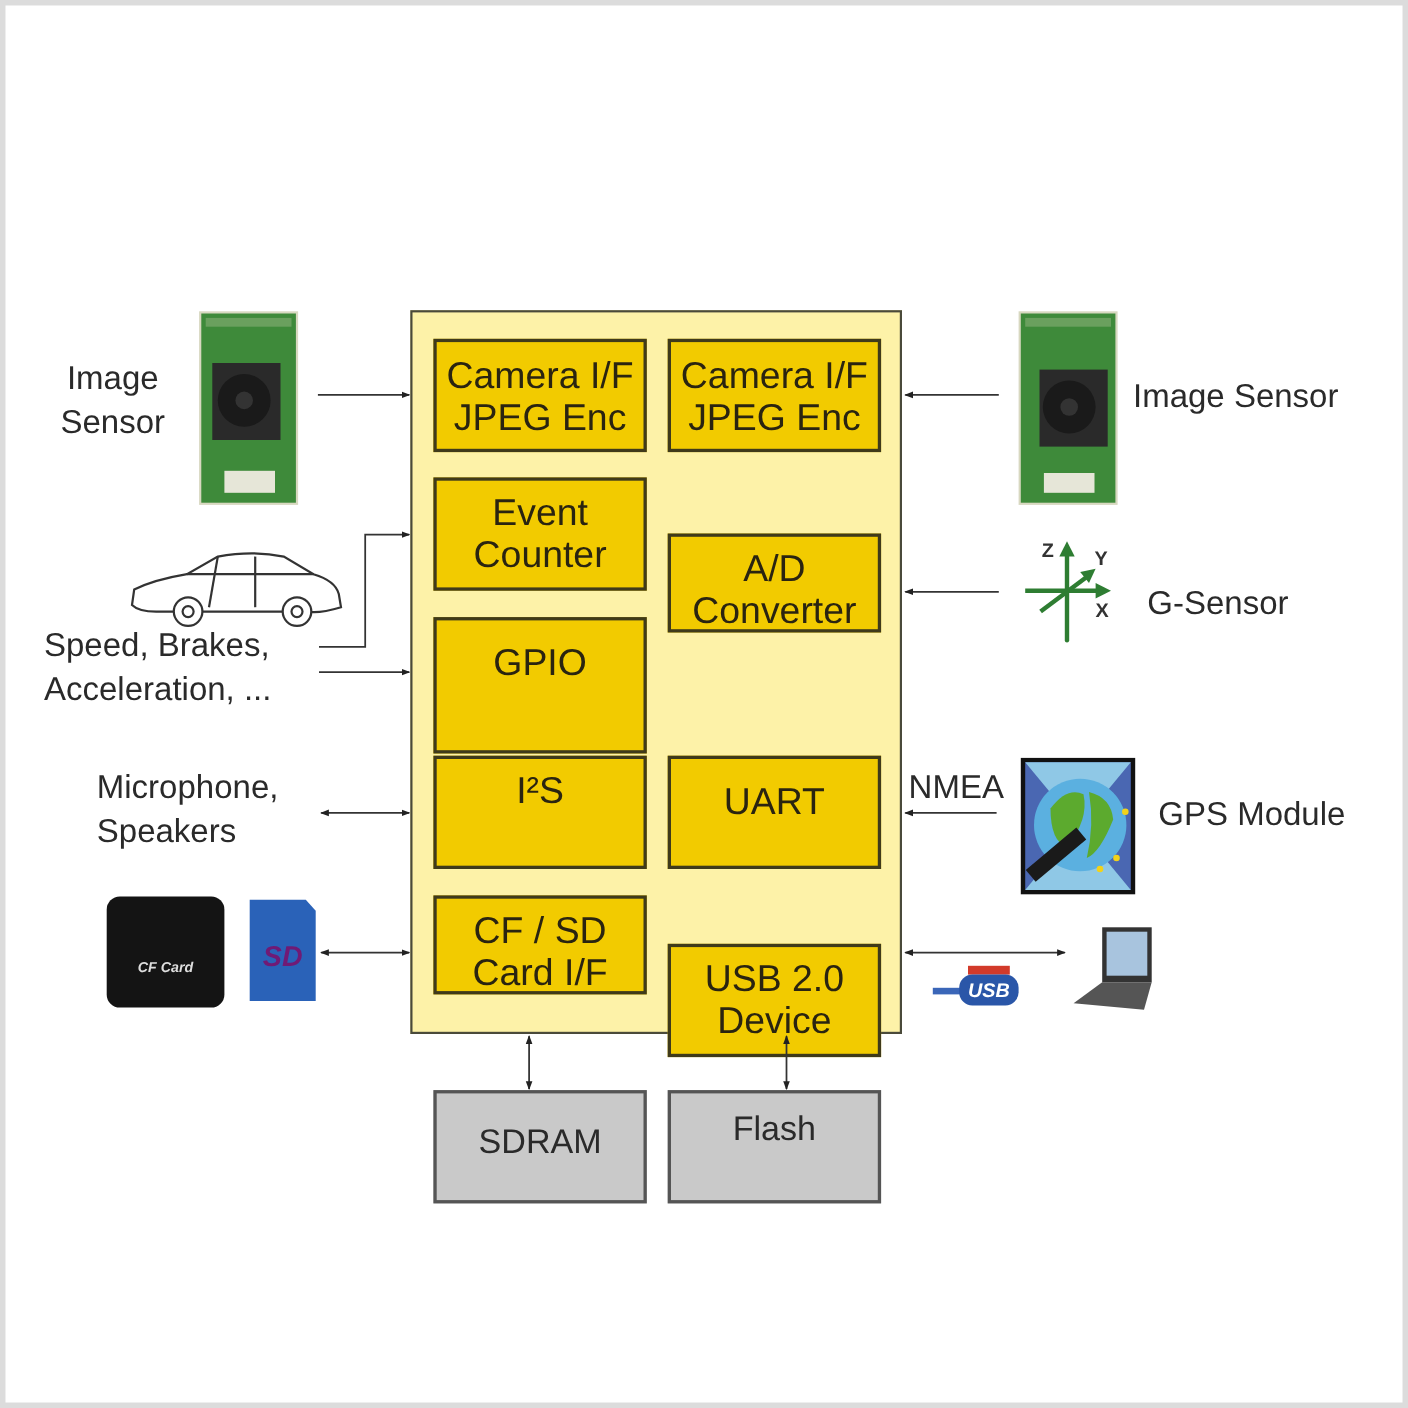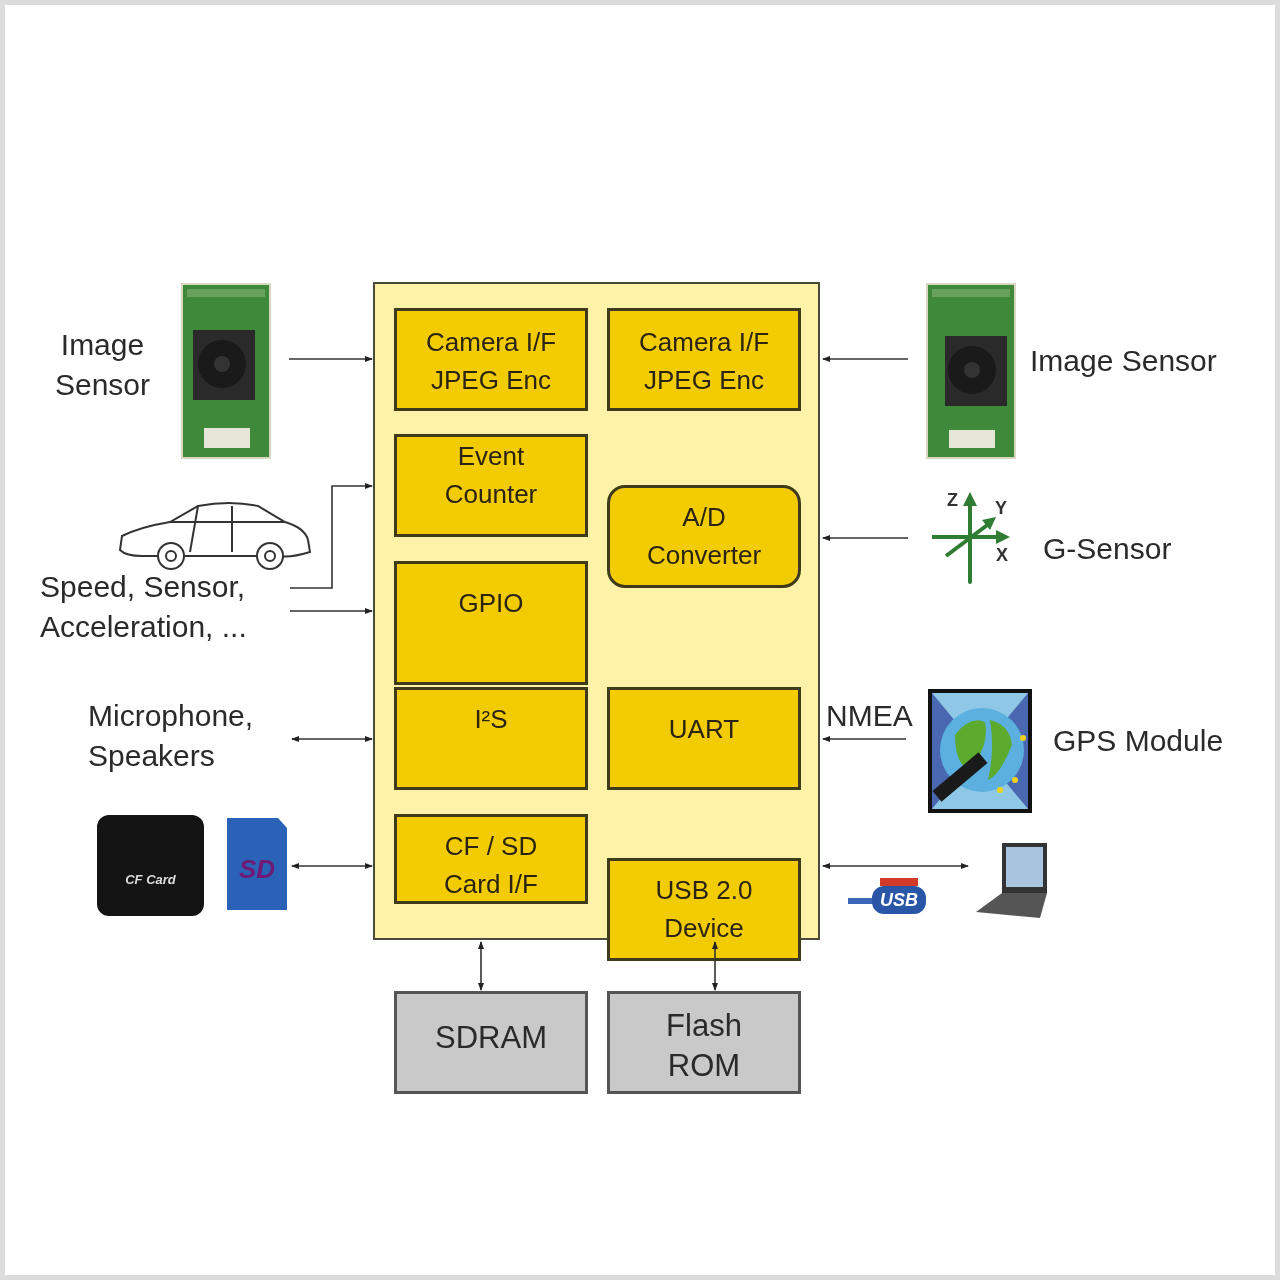--- a/index.html
+++ b/index.html
@@ -3,46 +3,46 @@
   <meta charset="utf-8">
   <style>
     html, body { margin: 0; padding: 0; }
     body { width: 1280px; height: 1280px; background: #dcdcdc; position: relative; overflow: hidden;
            font-family: "Liberation Sans", sans-serif; color: #222; }
     .canvas { position: absolute; left: 5px; top: 5px; width: 1270px; height: 1270px; background: #ffffff; }
     .abs { position: absolute; }
     .soc { position: absolute; left: 373px; top: 282px; width: 447px; height: 658px;
            background: #fdf2a8; border: 2px solid #4a4a3a; box-sizing: border-box; }
     .blk { position: absolute; background: #f2cb00; border: 3px solid #3f3a1a; box-sizing: border-box;
-           text-align: center; font-size: 26px; line-height: 38px; color: #2a2410; }
+           text-align: center; font-size: 34px; line-height: 38px; color: #2a2410; }
     .mem { position: absolute; background: #c9c9c9; border: 3px solid #555; box-sizing: border-box;
            text-align: center; font-size: 31px; line-height: 40px; color: #2a2a2a; }
     .lbl { position: absolute; font-size: 30px; line-height: 40px; color: #2a2a2a; white-space: nowrap; }
     svg.overlay { position: absolute; left: 0; top: 0; }
   </style>
 </head>
 <body>
 
 <div class="canvas"></div>
 
 <div class="soc"></div>
 
 <div class="blk" style="left:394px;top:308px;width:194px;height:103px;padding-top:12px;">
   <div>Camera I/F</div>
   <div>JPEG Enc</div>
 </div>
 <div class="blk" style="left:607px;top:308px;width:194px;height:103px;padding-top:12px;">
   <div>Camera I/F</div>
   <div>JPEG Enc</div>
 </div>
-<div class="blk" style="left:394px;top:434px;width:194px;height:103px;">
+<div class="blk" style="left:394px;top:434px;width:194px;height:103px;padding-top:10px;">
   <div>Event</div>
   <div>Counter</div>
 </div>
-<div class="blk" style="left:607px;top:485px;width:194px;height:103px;padding-top:10px;border-radius:18px;">
+<div class="blk" style="left:607px;top:485px;width:194px;height:90px;padding-top:10px;">
   <div>A/D</div>
   <div>Converter</div>
 </div>
 <div class="blk" style="left:394px;top:561px;width:194px;height:124px;padding-top:20px;">
   <div>GPIO</div>
 </div>
 <div class="blk" style="left:394px;top:687px;width:194px;height:103px;padding-top:10px;">
   <div>I²S</div>
 </div>
 <div class="blk" style="left:607px;top:687px;width:194px;height:103px;padding-top:20px;">
@@ -55,21 +55,20 @@
 <div class="blk" style="left:607px;top:814px;width:194px;height:103px;padding-top:10px;margin-top:44px;">
   <div>USB 2.0</div>
   <div>Device</div>
 </div>
 
 <div class="mem" style="left:394px;top:991px;width:194px;height:103px;padding-top:24px;">
   <div>SDRAM</div>
 </div>
 <div class="mem" style="left:607px;top:991px;width:194px;height:103px;padding-top:12px;">
   <div>Flash</div>
-  <div>ROM</div>
 </div>
 
 <svg class="overlay" width="1280" height="1280">
   <defs>
     <marker id="ah" markerWidth="8" markerHeight="8" refX="7" refY="4" orient="auto" markerUnits="userSpaceOnUse">
       <path d="M0,1 L8,4 L0,7 z" fill="#222"></path>
     </marker>
     <marker id="ahs" markerWidth="8" markerHeight="8" refX="1" refY="4" orient="auto" markerUnits="userSpaceOnUse">
       <path d="M8,1 L0,4 L8,7 z" fill="#222"></path>
     </marker>
@@ -167,21 +166,21 @@
 <div class="abs" style="left:947px;top:490px;font-size:18px;font-weight:bold;color:#333;">Z</div>
 <div class="abs" style="left:995px;top:498px;font-size:18px;font-weight:bold;color:#333;">Y</div>
 <div class="abs" style="left:996px;top:545px;font-size:18px;font-weight:bold;color:#333;">X</div>
 
 <div class="lbl" style="left:40px;top:325px;width:125px;text-align:center;">
   <div>Image</div>
   <div>Sensor</div>
 </div>
 <div class="lbl" style="left:1030px;top:341px;">Image Sensor</div>
 <div class="lbl" style="left:40px;top:567px;">
-  <div>Speed, Sensor,</div>
+  <div>Speed, Brakes,</div>
   <div>Acceleration, ...</div>
 </div>
 <div class="lbl" style="left:1043px;top:529px;">G-Sensor</div>
 <div class="lbl" style="left:88px;top:696px;">
   <div>Microphone,</div>
   <div>Speakers</div>
 </div>
 <div class="lbl" style="left:826px;top:696px;">NMEA</div>
 <div class="lbl" style="left:1053px;top:721px;">GPS Module</div>
 

